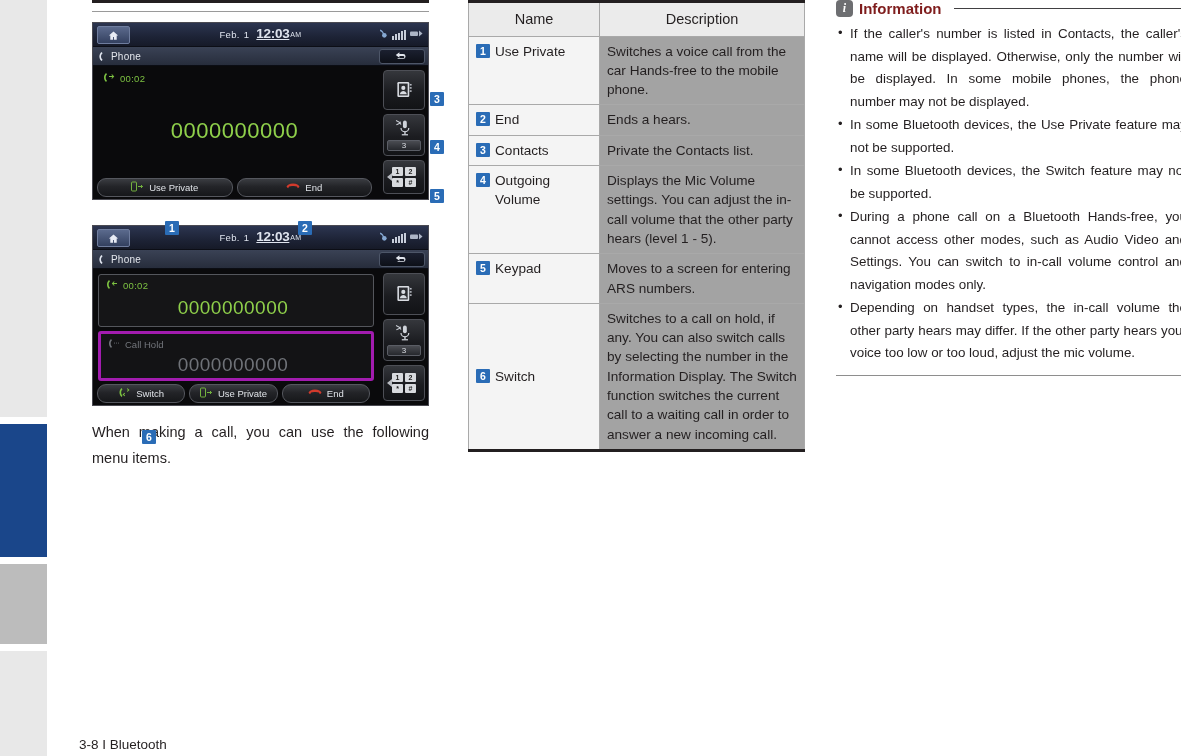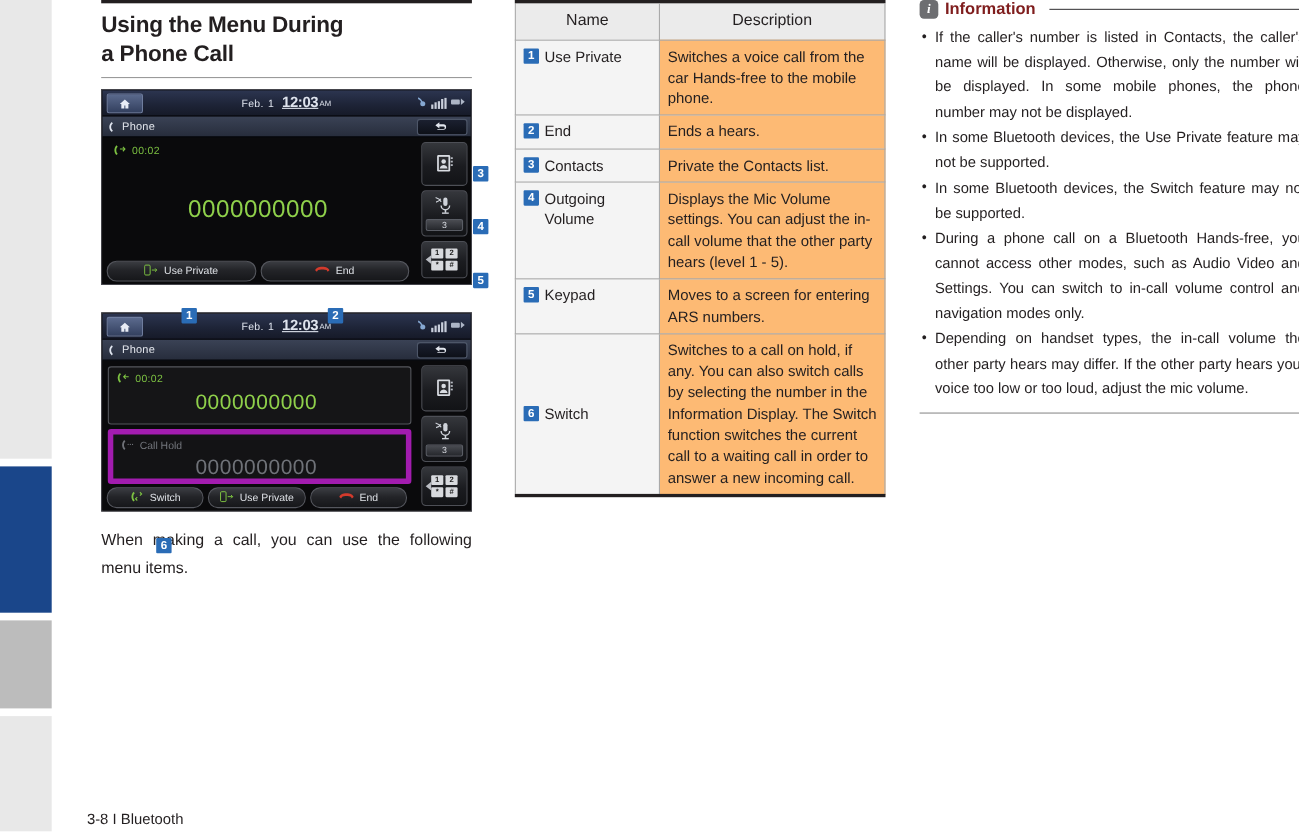--- a/index.html
+++ b/index.html
@@ -135,21 +135,21 @@
   table.spec { border-collapse:collapse; width:337px; font-size:13.6px; color:#231f20; }
   table.spec th, table.spec td {
     border:1px solid #a9a9a9; padding:5px 7px; vertical-align:top;
     line-height:1.42;
   }
   table.spec thead th {
     background:#ebebeb; text-align:center; font-weight:normal;
     font-size:14.5px; padding:6px 7px; border-top:3px solid #231f20;
   }
   table.spec td.name { background:#f4f4f4; width:131px; }
-  table.spec td.desc { background:#fdba74; }
+  table.spec td.desc { background:#a3a3a3; }
   table.spec tbody tr:last-child td { border-bottom:3px solid #231f20; }
   .nm { display:flex; gap:5px; }
   .nm .badge { flex:0 0 14px; margin-top:2px; }
   .nm .lbl { display:block; }
   .indent2 { display:block; padding-left:19px; }
 
   
   .col3 { position:absolute; left:836px; top:0; width:351px; }
   .info-head { display:flex; align-items:center; gap:6px; }
   .info-ic {
@@ -181,24 +181,20 @@
 
 <div class="page">
 
   <div class="edge-tab edge-grey-top"></div>
   <div class="edge-tab edge-blue"></div>
   <div class="edge-tab edge-grey-mid"></div>
   <div class="edge-tab edge-grey-bot"></div>
 
   <div class="col1">
     <div class="h1-rule-top"></div>
-    <h1 class="title">
-      <span>Using the Menu During</span><br>
-      <span>a Phone Call</span>
-    </h1>
     <div class="h1-rule-bot"></div>
 
     <div style="position:relative; margin-top:10px;">
       <div class="hu" style="height:178px;">
 
         <div class="hu-status">
           <div class="hu-home">
             <svg viewBox="0 0 24 24">
                 <path d="M12 3 2 12h3v9h6v-6h2v6h6v-9h3z" fill="#e8ecf5"></path>
               </svg>
@@ -382,21 +378,21 @@
                   </svg>
               </span>
               <span class="call-time">00:02</span>
             </div>
             <div style="position:absolute; left:0; right:6px; top:22px; text-align:center;">
               <span class="call-number" style="font-size:19px;">0000000000</span>
             </div>
           </div>
 
           <div style="position:absolute; left:5px; top:62px; right:54px; height:50px;
-                      background:#131315; border:5px solid #a21caf; border-radius:3px;">
+                      background:#131315; border:3px solid #a21caf; border-radius:3px;">
             <div style="position:absolute; left:7px; top:4px; display:flex; align-items:center; gap:5px;">
               <span>
                 <svg width="12" height="11" viewBox="0 0 24 22">
                     <path d="M6 2C3.5 4 2 8 2 11s1.5 7 4 9l2-2.6C6.2 15.9 5.4 13.5 5.4 11S6.2 6.1 8 4.6z" fill="#6f7278"></path>
                     <circle cx="13" cy="10" r="1.1" fill="#6f7278"></circle>
                     <circle cx="17" cy="10" r="1.1" fill="#6f7278"></circle>
                     <circle cx="21" cy="10" r="1.1" fill="#6f7278"></circle>
                   </svg>
               </span>
               <span class="call-hold-label">Call Hold</span>

